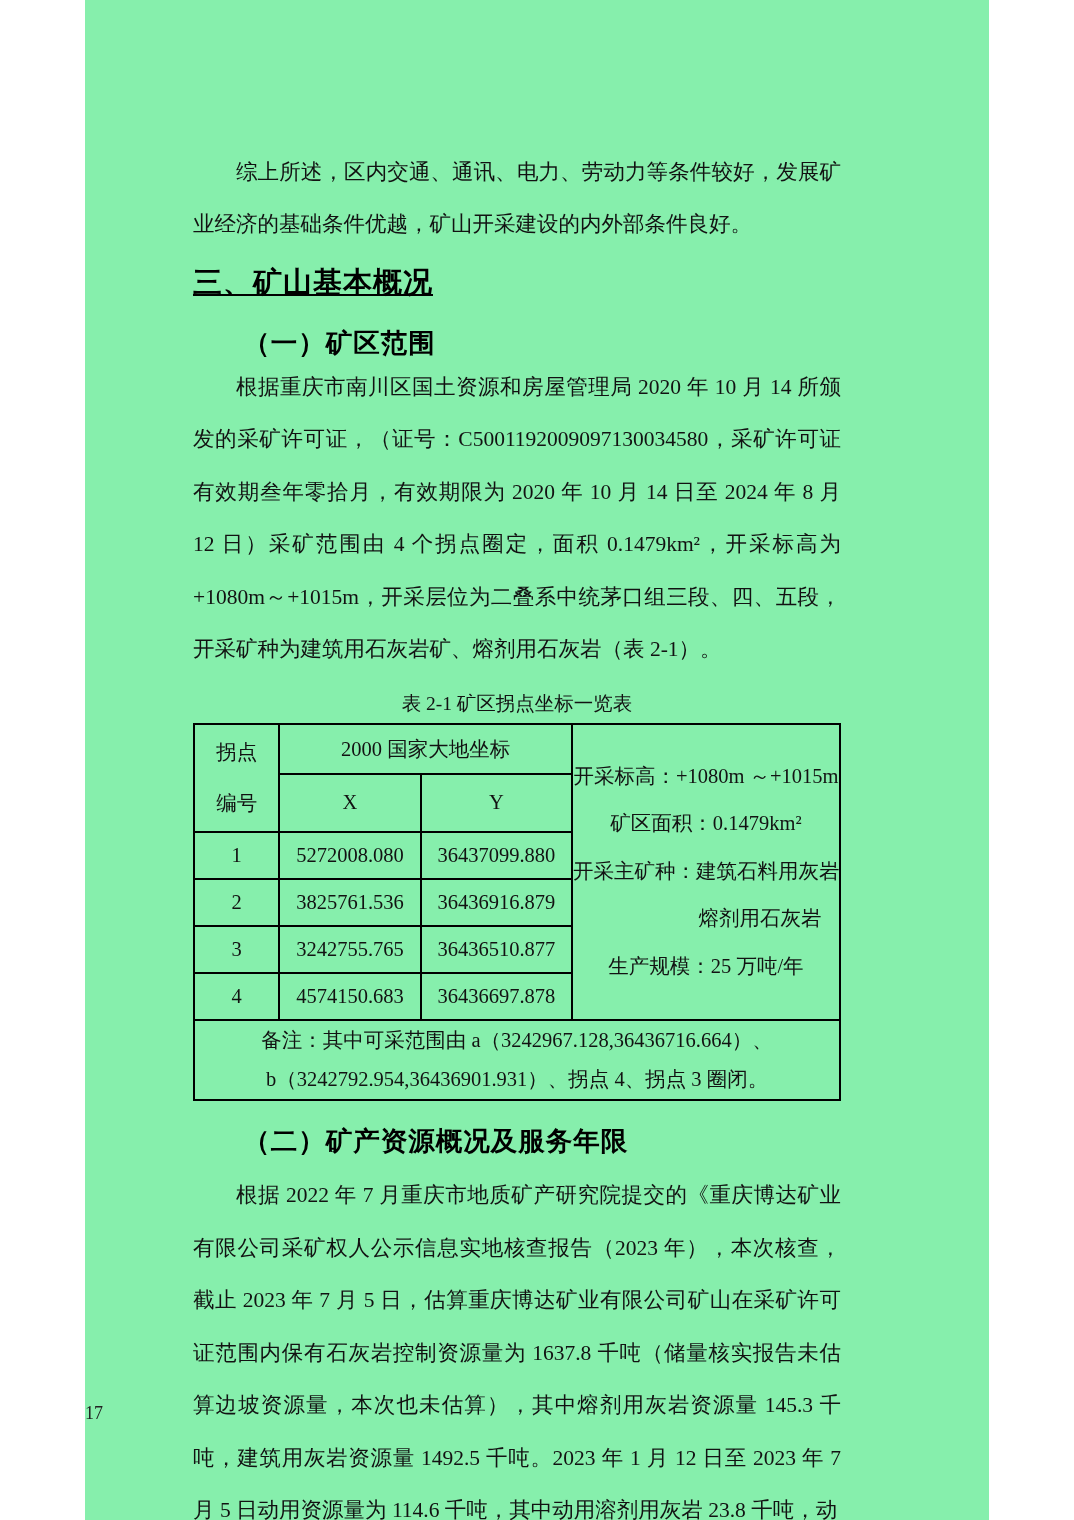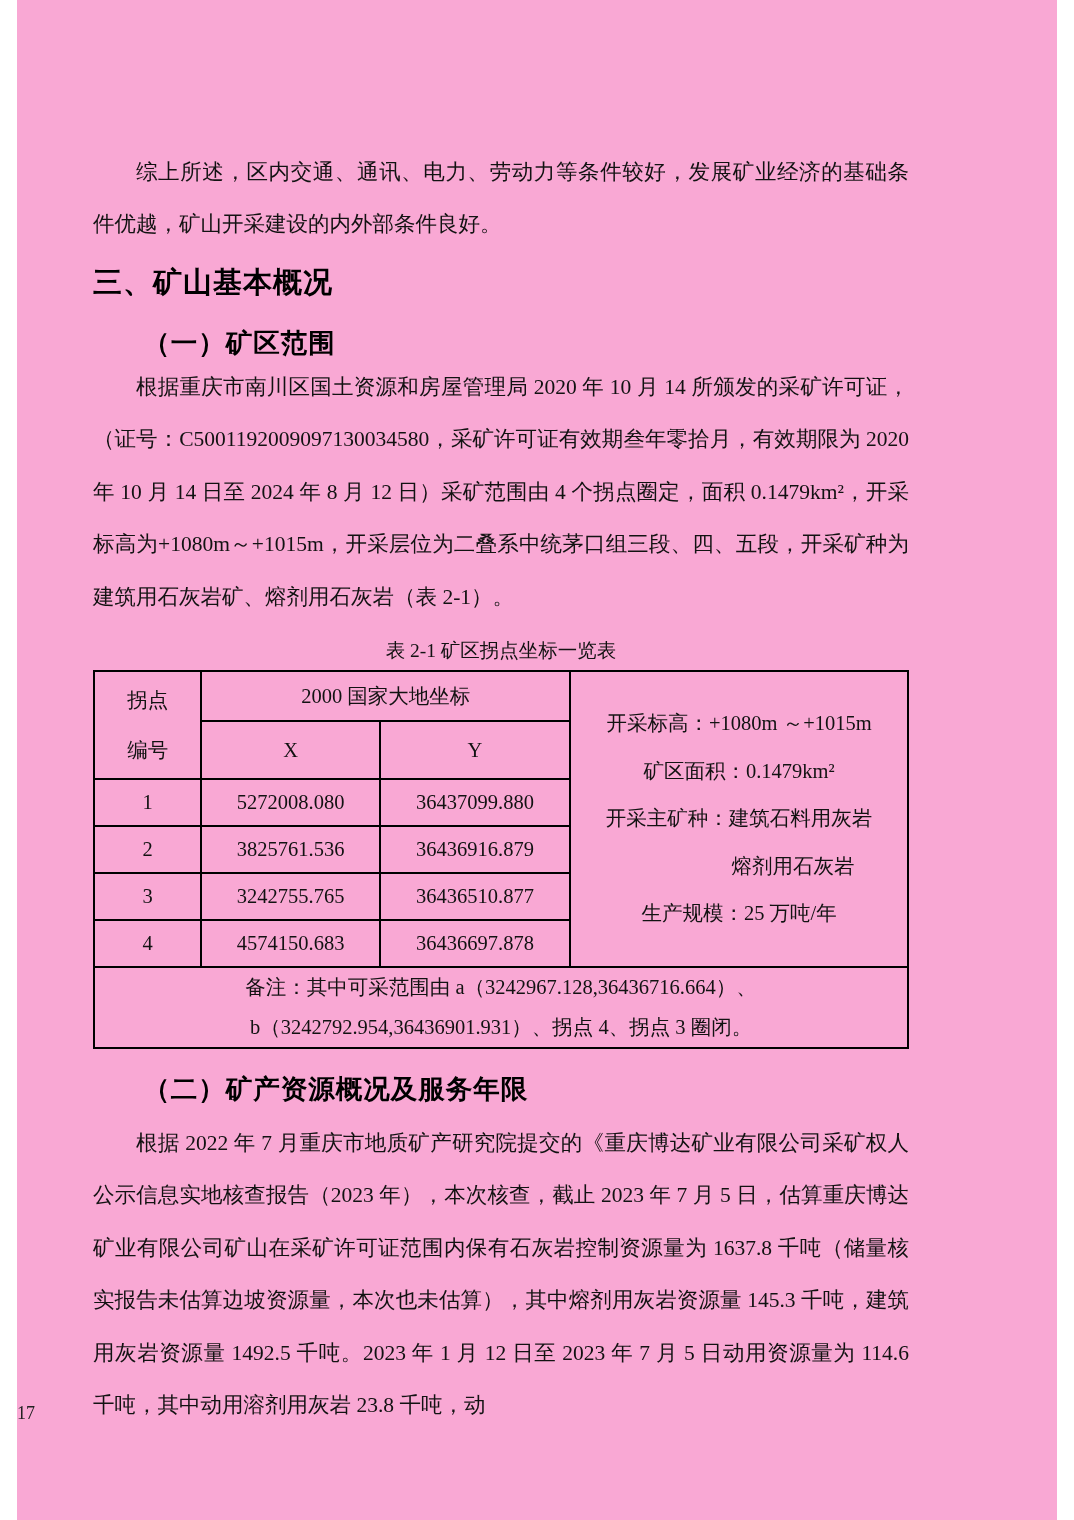--- a/index.html
+++ b/index.html
@@ -2,45 +2,46 @@
 <html lang="zh"><head>
 <meta charset="utf-8">
 <style>
   html, body {
     margin: 0;
     padding: 0;
     background: #ffffff;
   }
   .page {
     position: relative;
-    width: 1040px;
+    width: 904px;
     height: 1520px;
     margin: 0 auto;
-    background: #f9a8d4;
+    background: #86efac;
     box-sizing: border-box;
-    padding: 146px 148px 0 76px;
+    padding: 146px 148px 0 108px;
     font-family: "Liberation Serif", "DejaVu Serif", serif;
     color: #121212;
   }
   p.body-par {
     margin: 0;
     font-size: 21.5px;
     line-height: 2.44;
     text-align: justify;
     text-justify: inter-ideograph;
   }
   .indent-first { text-indent: 2em; }
 
   h2.sec-heading {
     margin: 12px 0 0 0;
     font-family: "Liberation Sans", "DejaVu Sans", sans-serif;
     font-weight: bold;
     font-size: 29px;
     letter-spacing: 1px;
     color: #000;
+    text-decoration: underline;
   }
   h3.sub-heading {
     margin: 22px 0 0 0;
     font-family: Liberation Sans, sans-serif;
     font-weight: bold;
     font-size: 26.5px;
     letter-spacing: 1px;
     color: #000;
     text-indent: 1.9em;
   }

